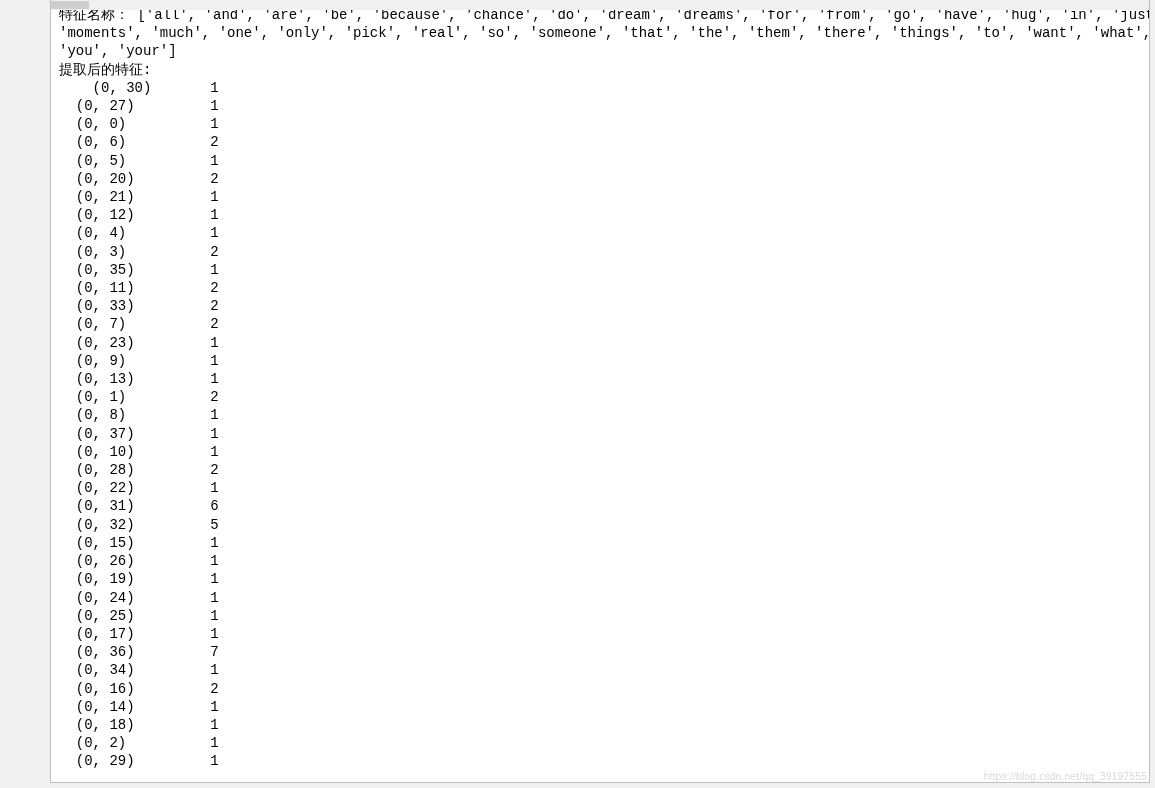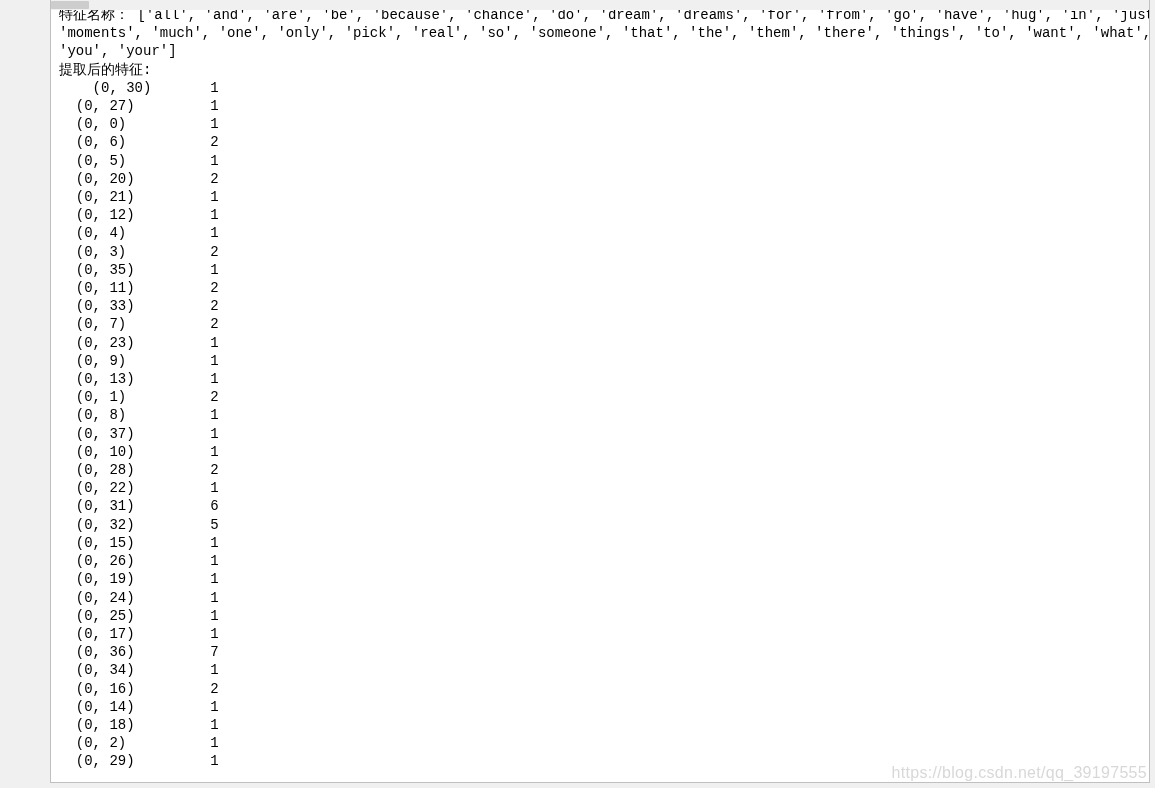--- a/index.html
+++ b/index.html
@@ -56,21 +56,21 @@
       line-height: 18.2px;
       color: #000;
       overflow: hidden;
     }
     .watermark {
       position: absolute;
       right: 8px;
       bottom: 6px;
       color: #d8d8d8;
       font-family: Arial, sans-serif;
-      font-size: 16px;
+      font-size: 10px;
       letter-spacing: 0.3px;
       pointer-events: none;
     }
   </style>
 </head>
 <body>
 
 <div class="frame">
   <div class="scrollbar-top">
     <div class="scrollbar-track">

